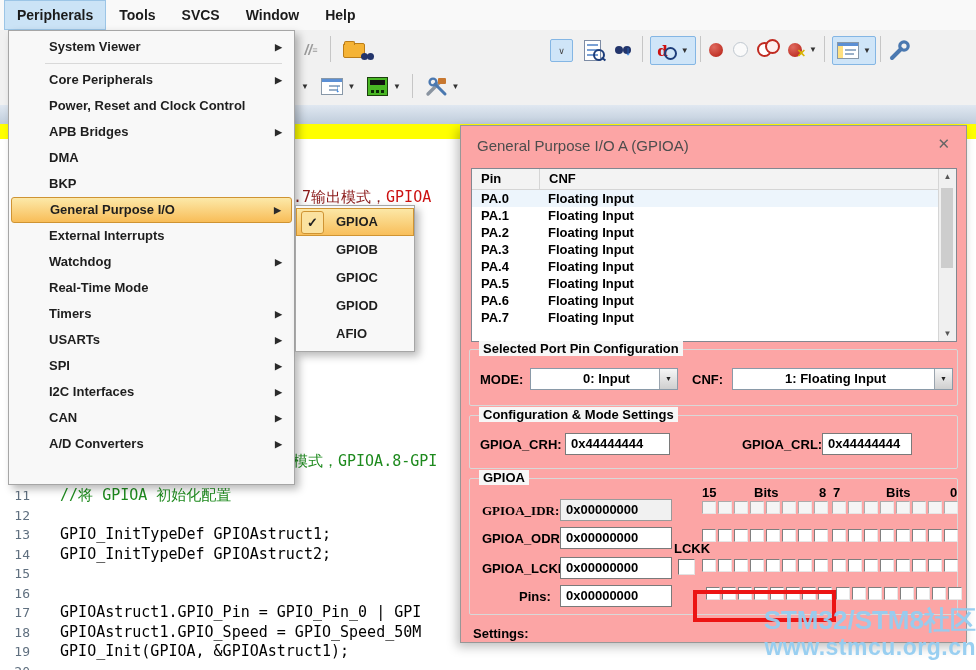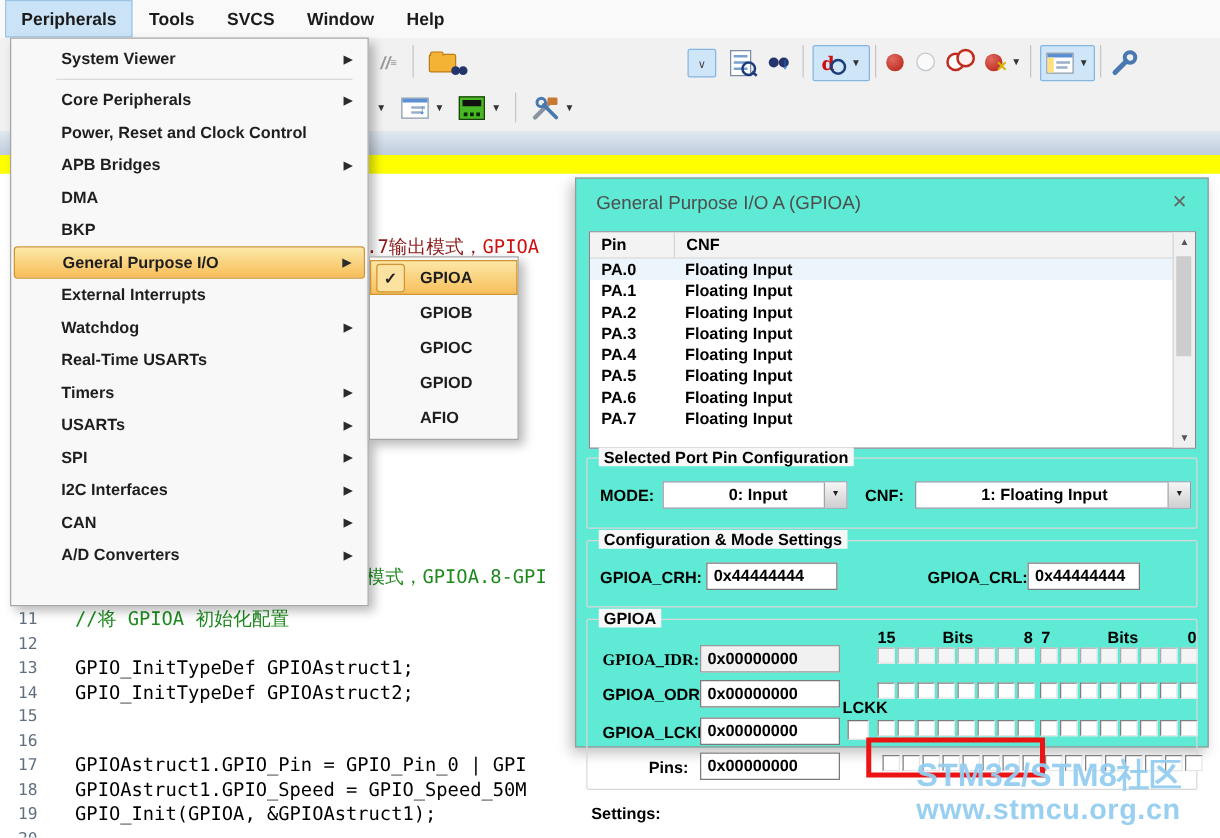--- a/index.html
+++ b/index.html
@@ -58,21 +58,21 @@
 
   
   .frag{position:absolute;font-family:"DejaVu Sans Mono","Liberation Mono",monospace;font-size:15px;white-space:pre;z-index:0;}
   .code{position:absolute;left:0;top:486px;width:976px;font-family:"DejaVu Sans Mono","Liberation Mono",monospace;font-size:15px;line-height:19.5px;z-index:0;}
   .cl{display:flex;white-space:pre;}
   .cl .no{width:30px;text-align:right;color:#5f6f7f;font-size:13px;flex:none;}
   .cl .tx{margin-left:12px;color:#000;}
   .cl .tx.comment{color:#1e8a1e;}
 
   
-  .dialog{position:absolute;left:460px;top:142px;width:507px;height:456px;background:#5eead4;border:1px solid #979797;
+  .dialog{position:absolute;left:460px;top:125px;width:507px;height:518px;background:#fca5a5;border:1px solid #979797;
     box-shadow:-3px 4px 10px rgba(0,0,0,.25);z-index:40;box-sizing:border-box;font-weight:600;color:#000;}
   .dlg-title{position:absolute;left:16px;top:11px;font-size:15px;font-weight:400;color:#4d4d4d;}
   .dlg-close{position:absolute;right:16px;top:9px;font-size:15px;font-weight:400;color:#666;}
 
   .tbl{position:absolute;left:10px;top:42px;width:486px;height:174px;background:#fff;border:1px solid #828790;box-sizing:border-box;}
   .tbl-head{display:flex;height:20px;background:#f3f3f3;border-bottom:1px solid #d5d5d5;font-size:13px;}
   .tbl-head .c1{width:58px;border-right:1px solid #d5d5d5;padding-left:9px;line-height:19px;}
   .tbl-head .c2{flex:1;padding-left:9px;line-height:19px;}
   .trow{display:flex;height:17px;font-size:13px;line-height:17px;}
   .trow .c1{width:58px;padding-left:9px;}
@@ -91,21 +91,21 @@
   .fld{position:absolute;height:22px;background:#fff;border:1px solid #7a7a7a;font-size:13px;line-height:20px;padding-left:5px;box-sizing:border-box;white-space:nowrap;}
   .fld.dis{background:#f1f1f1;border-color:#9a9a9a;}
 
   .bitrow{position:absolute;display:flex;gap:2px;}
   .bit{width:14px;height:13px;background:#fff;border:1px solid;border-color:#7f7f7f #e6e6e6 #e6e6e6 #7f7f7f;box-sizing:border-box;}
   .bitrow.dis .bit{background:#f5f5f5;border-color:#ababab #e6e6e6 #e6e6e6 #ababab;}
   .lckk-box{position:absolute;width:15px;height:14px;background:#fff;border:1px solid;border-color:#707070 #e2e2e2 #e2e2e2 #707070;}
 
   
   .redrect{position:absolute;left:693px;top:590px;width:143px;height:32px;border:4px solid #ec1413;z-index:60;box-sizing:border-box;}
-  .wm{position:absolute;left:733px;top:607px;width:243px;z-index:70;color:rgba(148,204,240,.95);font-weight:bold;text-align:left;line-height:27px;}
+  .wm{position:absolute;left:733px;top:607px;width:243px;z-index:70;color:rgba(148,204,240,.95);font-weight:bold;text-align:right;line-height:27px;}
   .wm .w1{font-size:26px;}
   .wm .w2{font-size:23px;letter-spacing:.5px;}
 </style>
 </head>
 <body>
 
 <div id="screen">
 
   <div class="tb1">
     <div class="icobox" style="left:298px;top:10px;width:26px;height:20px;color:#9a9a9a;font-weight:bold;font-style:italic;font-size:14px;">
@@ -239,21 +239,21 @@
     <div class="m-item"><span>System Viewer</span><span class="arr">▶</span></div>
     <div class="m-sep"></div>
     <div class="m-item"><span>Core Peripherals</span><span class="arr">▶</span></div>
     <div class="m-item"><span>Power, Reset and Clock Control</span></div>
     <div class="m-item"><span>APB Bridges</span><span class="arr">▶</span></div>
     <div class="m-item"><span>DMA</span></div>
     <div class="m-item"><span>BKP</span></div>
     <div class="m-item hi"><span>General Purpose I/O</span><span class="arr">▶</span></div>
     <div class="m-item"><span>External Interrupts</span></div>
     <div class="m-item"><span>Watchdog</span><span class="arr">▶</span></div>
-    <div class="m-item"><span>Real-Time USARTs</span></div>
+    <div class="m-item"><span>Real-Time Mode</span></div>
     <div class="m-item"><span>Timers</span><span class="arr">▶</span></div>
     <div class="m-item"><span>USARTs</span><span class="arr">▶</span></div>
     <div class="m-item"><span>SPI</span><span class="arr">▶</span></div>
     <div class="m-item"><span>I2C Interfaces</span><span class="arr">▶</span></div>
     <div class="m-item"><span>CAN</span><span class="arr">▶</span></div>
     <div class="m-item"><span>A/D Converters</span><span class="arr">▶</span></div>
   </div>
 
   <div class="submenu">
     <div class="s-item hi"><span class="s-check">✓</span><span>GPIOA</span></div>

